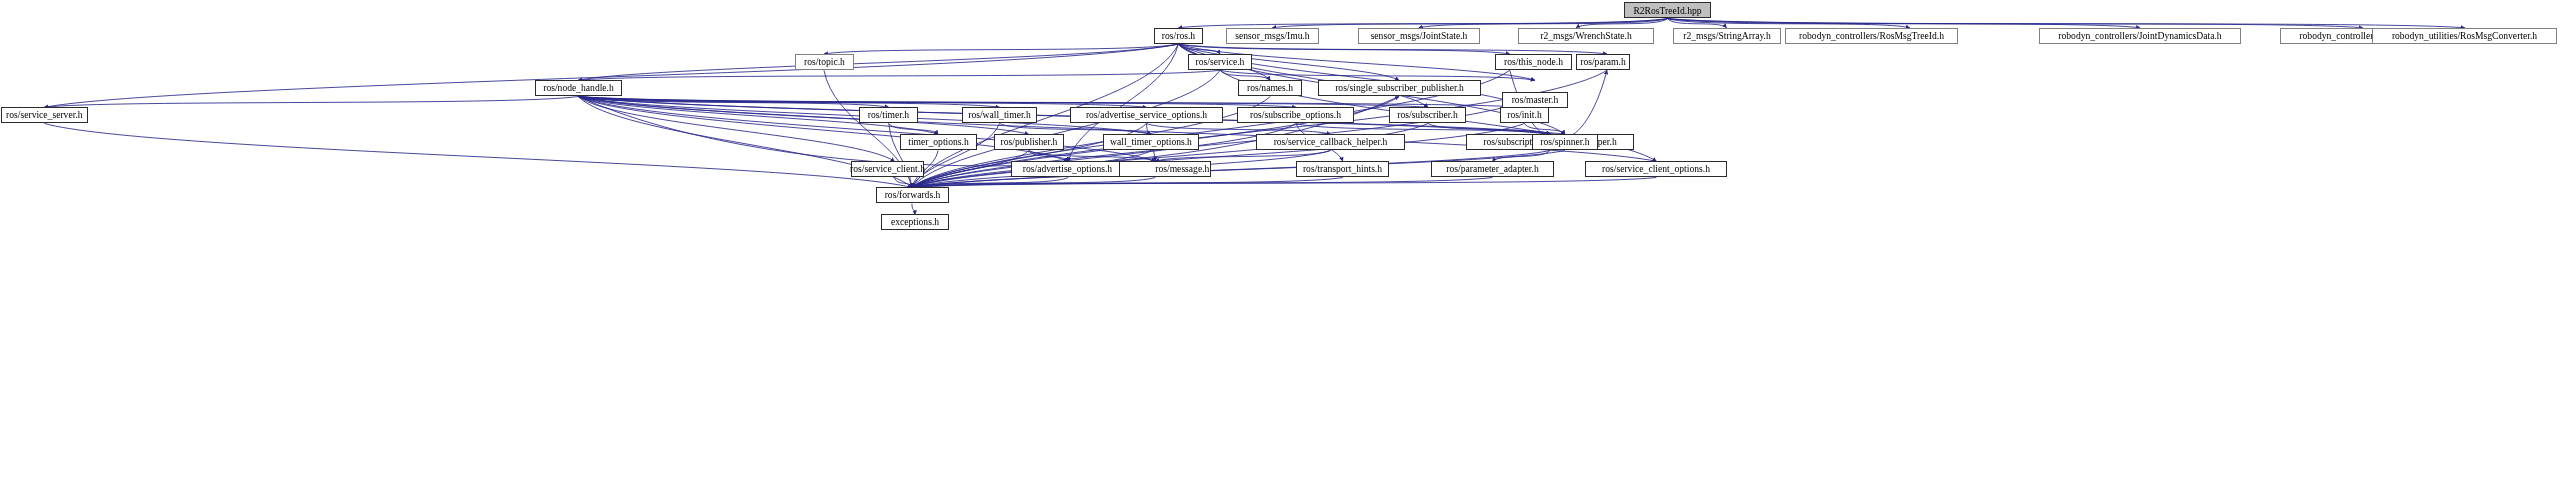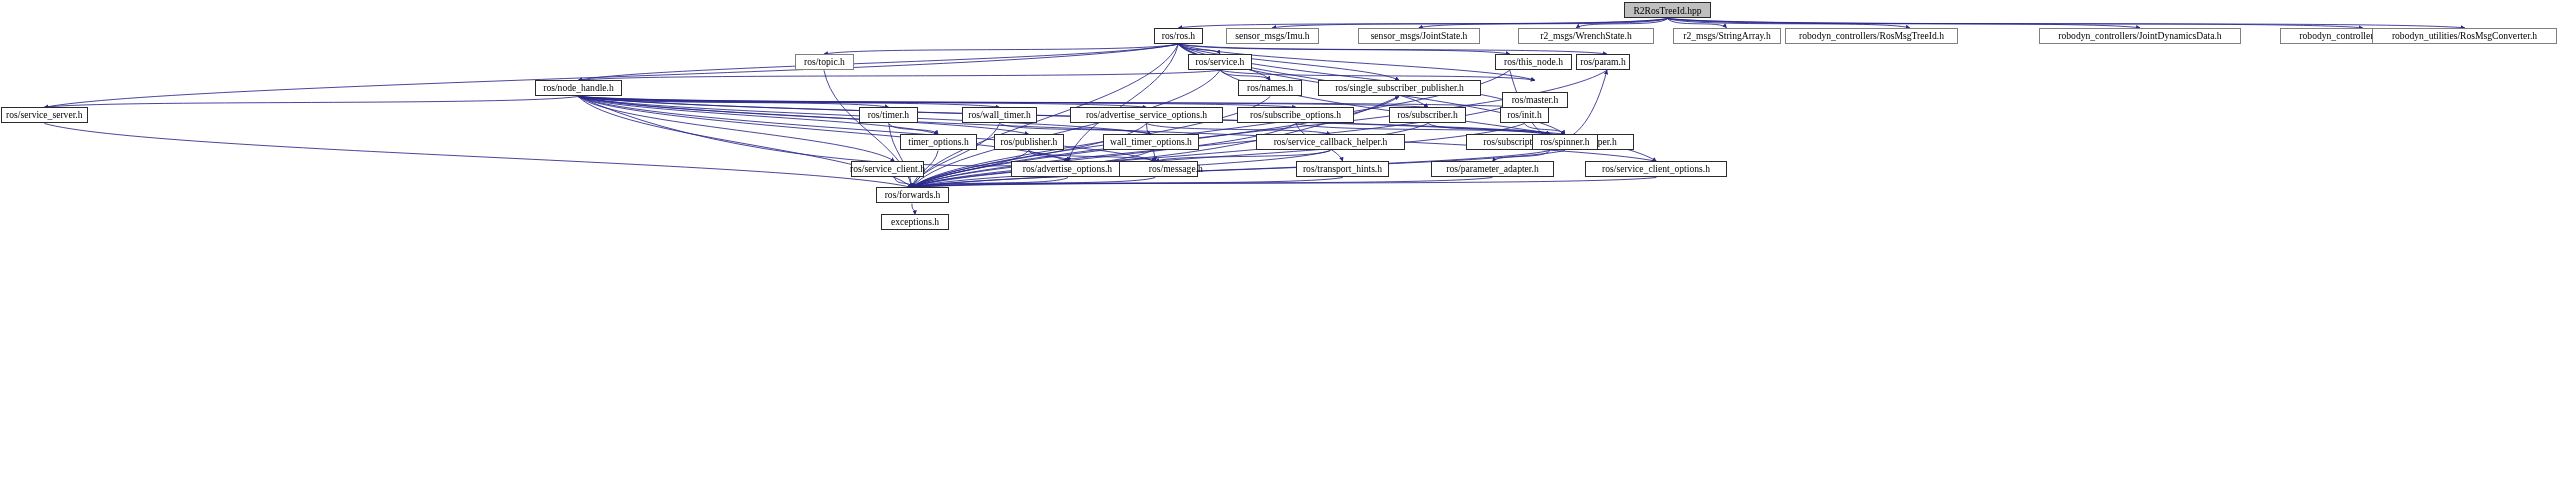--- a/index.html
+++ b/index.html
@@ -230,21 +230,21 @@
       </div>
       <div class="node strong" style="left: 1532px; top: 134px; width: 66px;">
         <span class="node-label">ros/spinner.h</span>
       </div>
       <div class="node strong" style="left: 851px; top: 161px; width: 73px;">
         <span class="node-label">ros/service_client.h</span>
       </div>
       <div class="node strong" style="left: 1011px; top: 161px; width: 113px;">
         <span class="node-label">ros/advertise_options.h</span>
       </div>
-      <div class="node strong" style="left: 1119px; top: 161px; width: 79px; padding-left: 40px;">
+      <div class="node strong" style="left: 1119px; top: 161px; width: 92px; padding-left: 40px;">
         <span class="node-label">ros/message.h</span>
       </div>
       <div class="node strong" style="left: 1296px; top: 161px; width: 93px;">
         <span class="node-label">ros/transport_hints.h</span>
       </div>
       <div class="node strong" style="left: 1431px; top: 161px; width: 123px;">
         <span class="node-label">ros/parameter_adapter.h</span>
       </div>
       <div class="node strong" style="left: 1585px; top: 161px; width: 142px;">
         <span class="node-label">ros/service_client_options.h</span>

